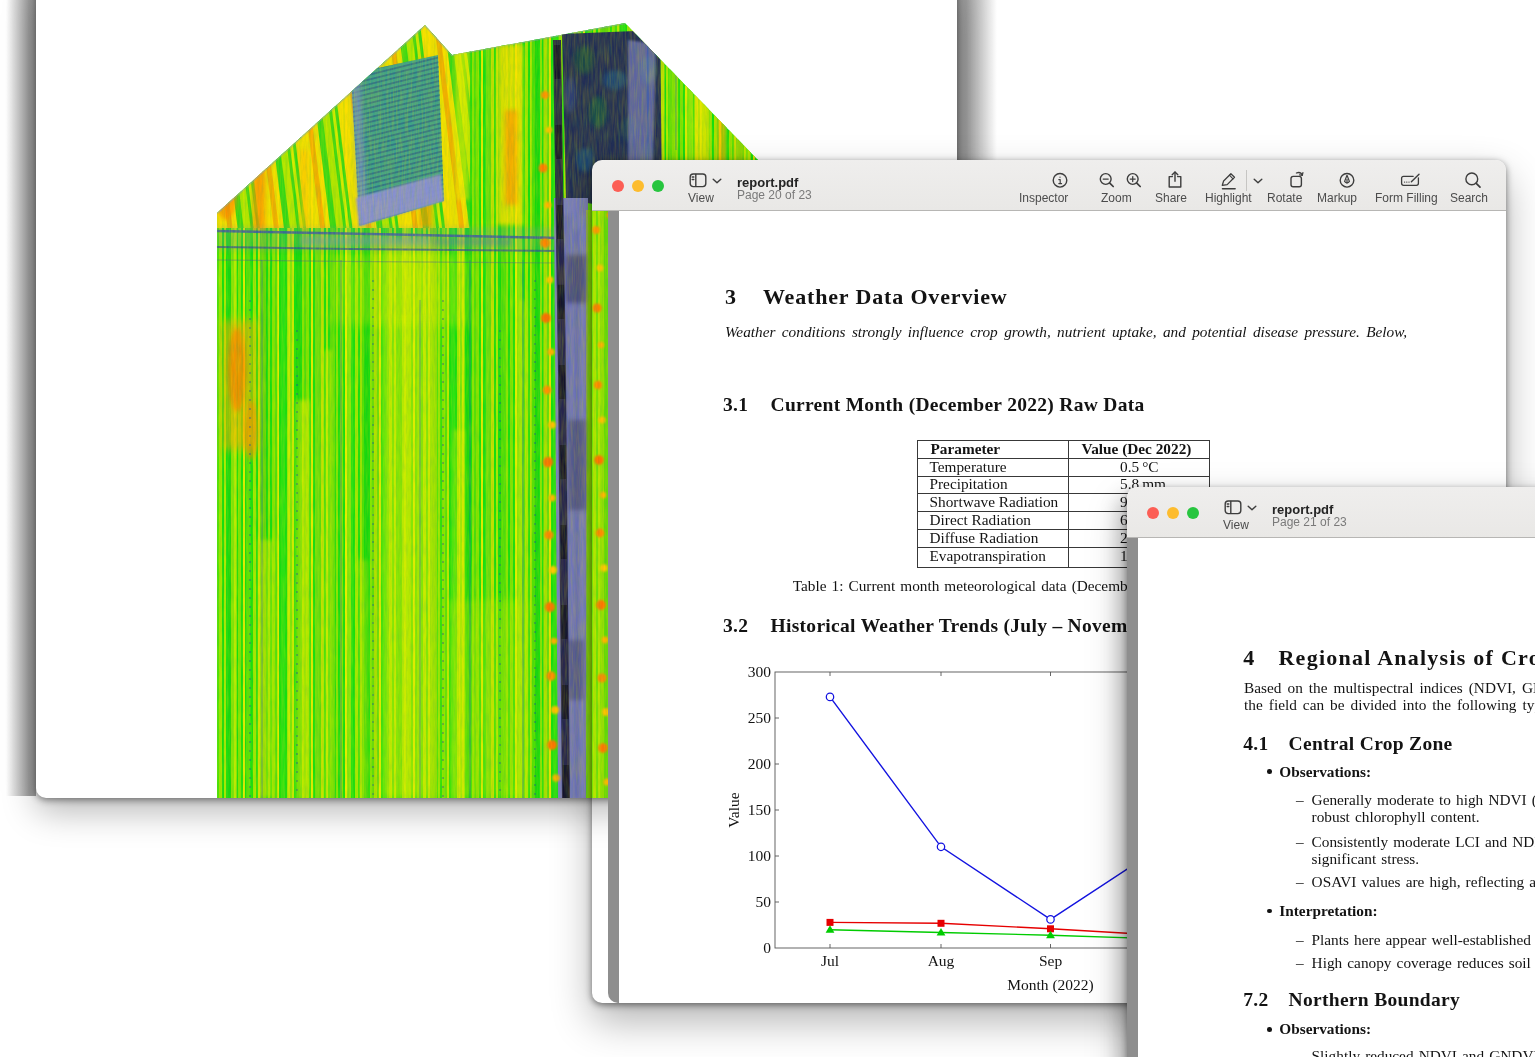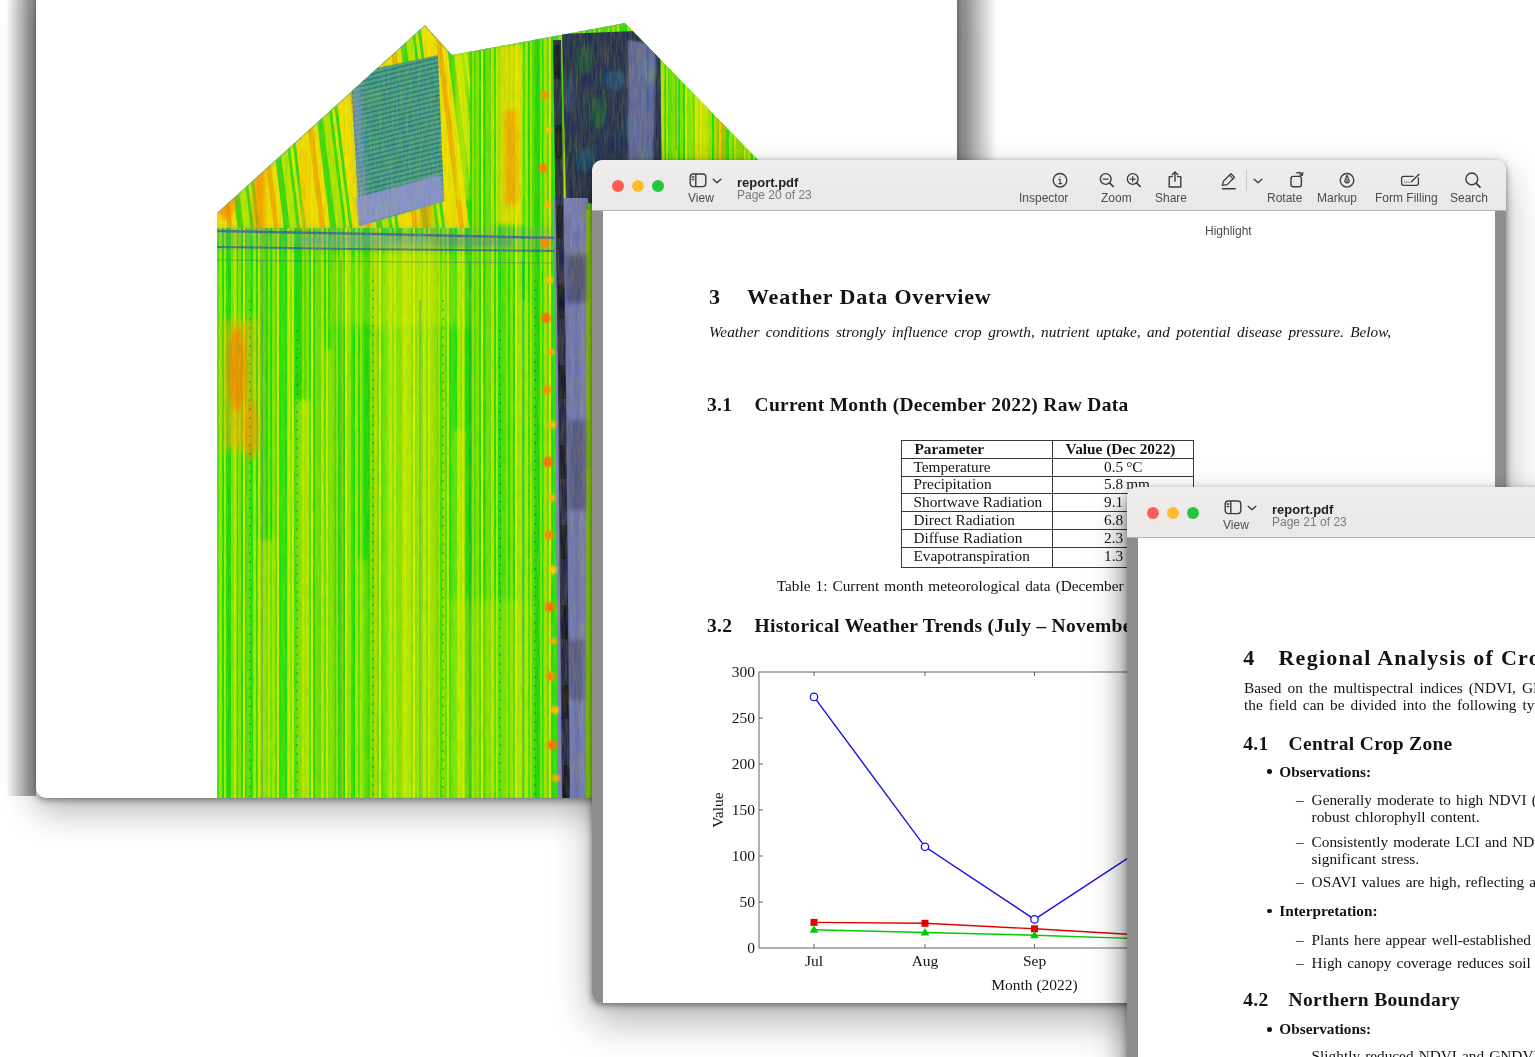--- a/index.html
+++ b/index.html
@@ -9,21 +9,21 @@
 #winL-shL{position:absolute;left:6px;top:-20px;width:30px;height:816px;
   background:linear-gradient(to left,#a0a0a0 0px,#9d9d9d 7px,rgba(157,157,157,0) 30px);}
 #winL-shR{position:absolute;left:957px;top:-20px;width:40px;height:816px;
   background:linear-gradient(to right,#a0a0a0 0px,#9d9d9d 9px,rgba(157,157,157,0) 40px);}
 #win1{position:absolute;left:592px;top:160px;width:914px;height:843px;border-radius:10px;
   box-shadow:0 2px 7px rgba(0,0,0,.5),0 18px 40px rgba(0,0,0,.3);}
 #win2{position:absolute;left:1127px;top:487px;width:440px;height:600px;border-radius:10px 10px 0 0;
   box-shadow:0 2px 6px rgba(0,0,0,.34),-7px 10px 20px rgba(0,0,0,.22),0 18px 40px rgba(0,0,0,.28);}
 .tbar{position:absolute;left:0;top:0;right:0;height:50px;background:linear-gradient(180deg,#efeeed,#e9e8e6);border-bottom:1px solid #b7b6b4;border-radius:10px 10px 0 0;}
 .content{position:absolute;left:0;top:51px;right:0;bottom:0;background:#8e8e8e;overflow:hidden;}
-#win1 .content{border-radius:0 0 10px 10px;}
+#win1 .content{border-radius:0 0 10px 10px;margin-left:16px;}
 .page{position:absolute;background:#fff;color:#131313;font-family:"Liberation Serif",serif;}
 .tl{position:absolute;width:12px;height:12px;border-radius:50%;top:20px;}
 .tl.r{background:#fc5e55;}
 .tl.y{background:#fdbc2e;}
 .tl.g{background:#27c53f;}
 .tlabel{position:absolute;font-size:12px;color:#4c4c4c;text-align:left;white-space:nowrap;top:31px;}
 .ttl{position:absolute;left:145px;top:15px;font-size:13px;font-weight:bold;color:#242424;white-space:nowrap;}
 .sub{position:absolute;left:145px;top:27.5px;font-size:12px;color:#7a7a7a;white-space:nowrap;}
 .ic{position:absolute;top:6px;}
 .t{position:absolute;white-space:nowrap;}
@@ -380,21 +380,21 @@
       <svg class="icon ic" style="left:623px;" width="28" height="28" viewBox="0 0 28 28">
         <path d="M7.3 19.3 L8.6 15.0 L15.9 7.7 L19.5 11.3 L12.2 18.6 L7.3 19.3 Z" stroke-width="1.25"></path>
         <line x1="14.4" y1="9.2" x2="18" y2="12.8" stroke-width="1.1"></line>
         <line x1="7.5" y1="22.7" x2="20.1" y2="22.7" stroke-width="1.5"></line>
       </svg>
       <line x1="0" y1="0" x2="0" y2="0">
       <div style="position:absolute;left:654px;top:10px;width:1px;height:21px;background:#c6c5c3;"></div>
       <svg class="icon ic" style="left:661px;" width="10" height="28" viewBox="0 0 10 28" stroke-width="1.7">
         <path d="M1.2 13.2 L5 16.8 L8.8 13.2"></path>
       </svg>
-      <div class="tlabel" style="left:613px;width:70px;margin-top:33px;">Highlight</div>
+      <div class="tlabel" style="left:613px;width:70px;">Highlight</div>
       
       <svg class="icon ic" style="left:691px;" width="28" height="28" viewBox="0 0 28 28">
         <rect x="8" y="10.4" width="10.4" height="10.4" rx="2.2"></rect>
         <path d="M13.4 7.0 C15.9 6.0 18.3 6.9 19.3 9.2" stroke-width="1.25"></path>
         <path d="M19.9 6.6 L19.3 9.3 L16.6 8.9" stroke-width="1.25"></path>
       </svg>
       <div class="tlabel" style="left:675px;width:60px;">Rotate</div>
       
       <svg class="icon ic" style="left:741px;" width="28" height="28" viewBox="0 0 28 28">
         <circle cx="14" cy="14.3" r="6.8"></circle>
@@ -429,21 +429,21 @@
         <div class="t h2" style="left:105.8px;top:194.6px;"><span style="display:inline-block;width:45.3px;">4.1</span>Central Crop Zone</div>
         <div class="t body" style="left:129.7px;top:224.6px;"><span style="display:inline-block;width:12.1px;"><span style="display:inline-block;width:4.6px;height:4.6px;border-radius:50%;background:#131313;vertical-align:2.8px;"></span></span><b>Observations:</b></div>
         <div class="t body" style="left:158.4px;top:252.9px;word-spacing:1.3px;"><span style="display:inline-block;width:15.7px;">–</span>Generally moderate to high NDVI (0.55–0.80), indicating</div>
         <div class="t body" style="left:174.1px;top:270.3px;word-spacing:1.3px;">robust chlorophyll content.</div>
         <div class="t body" style="left:158.4px;top:294.5px;word-spacing:1.3px;"><span style="display:inline-block;width:15.7px;">–</span>Consistently moderate LCI and NDRE values, showing no</div>
         <div class="t body" style="left:174.1px;top:311.9px;word-spacing:1.3px;">significant stress.</div>
         <div class="t body" style="left:158.4px;top:334.9px;word-spacing:1.3px;"><span style="display:inline-block;width:15.7px;">–</span>OSAVI values are high, reflecting adequate canopy cover.</div>
         <div class="t body" style="left:129.7px;top:364px;"><span style="display:inline-block;width:12.1px;"><span style="display:inline-block;width:4.6px;height:4.6px;border-radius:50%;background:#131313;vertical-align:2.8px;"></span></span><b>Interpretation:</b></div>
         <div class="t body" style="left:158.4px;top:392.7px;word-spacing:1.3px;"><span style="display:inline-block;width:15.7px;">–</span>Plants here appear well-established and healthy.</div>
         <div class="t body" style="left:158.4px;top:416.1px;word-spacing:1.3px;"><span style="display:inline-block;width:15.7px;">–</span>High canopy coverage reduces soil exposure.</div>
-        <div class="t h2" style="left:105.8px;top:451.1px;"><span style="display:inline-block;width:45.3px;">4.2</span>Northern Boundary</div>
+        <div class="t h2" style="left:105.8px;top:451.1px;"><span style="display:inline-block;width:45.3px;">7.2</span>Northern Boundary</div>
         <div class="t body" style="left:129.7px;top:482.4px;"><span style="display:inline-block;width:12.1px;"><span style="display:inline-block;width:4.6px;height:4.6px;border-radius:50%;background:#131313;vertical-align:2.8px;"></span></span><b>Observations:</b></div>
         <div class="t body" style="left:158.4px;top:509px;word-spacing:1.3px;"><span style="display:inline-block;width:15.7px;">–</span>Slightly reduced NDVI and GNDVI values</div>
       </div>
     </div>
     <div class="tbar">
       <div class="tl r" style="left:19.5px;"></div>
       <div class="tl y" style="left:39.5px;"></div>
       <div class="tl g" style="left:59.5px;"></div>
       <svg class="icon ic" style="left:97px;" width="18" height="28" viewBox="0 0 18 28">
         <rect x="1.2" y="8" width="15.6" height="12.6" rx="3"></rect>

